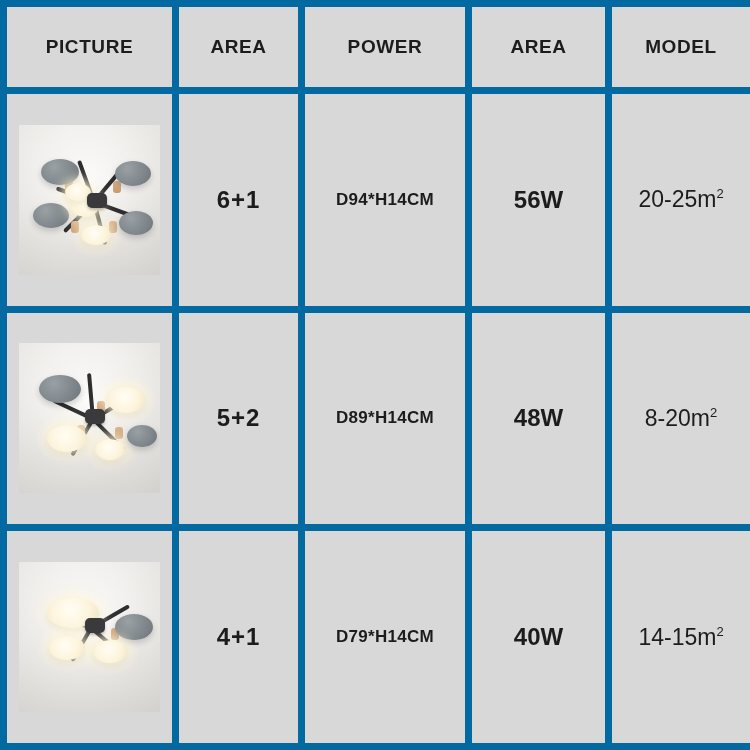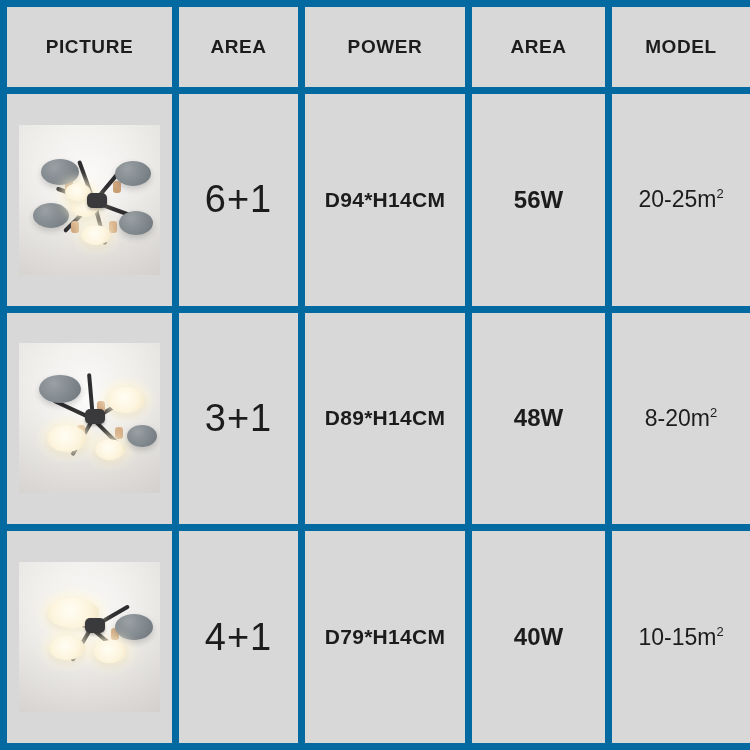--- a/index.html
+++ b/index.html
@@ -37,26 +37,26 @@
   }
   .col-pic   { width: 172px; }
   .col-model { width: 126px; }
   .col-size  { width: 167px; }
   .col-power { width: 140px; }
   .col-area  { width: 145px; }
 
   #spec-table tbody tr { height: 173px; }
 
   .cell-model {
-    font-size: 38px;
-    font-weight: 400;
+    font-size: 24px;
+    font-weight: 700;
     letter-spacing: 1px;
   }
   .cell-size {
-    font-size: 21px;
+    font-size: 17px;
     font-weight: 600;
     letter-spacing: 0.3px;
   }
   .cell-power {
     font-size: 24px;
     font-weight: 600;
   }
   .cell-area {
     font-size: 23px;
     font-weight: 400;
@@ -190,21 +190,21 @@
             <div class="wood" style="left:96px; top:84px; width:8px; height:12px;"></div>
             <div class="disc grey" style="left:20px; top:32px; width:42px; height:28px;"></div>
             <div class="disc lit" style="left:88px; top:44px; width:38px; height:26px;"></div>
             <div class="disc lit" style="left:28px; top:82px; width:40px; height:27px;"></div>
             <div class="disc lit" style="left:76px; top:96px; width:30px; height:21px;"></div>
             <div class="disc grey" style="left:108px; top:82px; width:30px; height:22px;"></div>
             <div class="hub" style="left:66px; top:66px;"></div>
           </div>
         </div>
       </td>
-      <td class="cell-model">3+1</td>
+      <td class="cell-model">5+2</td>
       <td class="cell-size">D89*H14CM</td>
       <td class="cell-power">48W</td>
       <td class="cell-area"><span>8-20m</span><sup>2</sup></td>
     </tr>
 
     <tr>
       <td>
         <div class="pic-wrap">
           <div class="lamp-photo">
             <div class="ceiling-shade"></div>
@@ -218,18 +218,18 @@
             <div class="disc grey" style="left:96px; top:52px; width:38px; height:26px;"></div>
             <div class="disc lit" style="left:30px; top:74px; width:36px; height:24px;"></div>
             <div class="disc lit" style="left:74px; top:78px; width:34px; height:23px;"></div>
             <div class="hub" style="left:66px; top:56px;"></div>
           </div>
         </div>
       </td>
       <td class="cell-model">4+1</td>
       <td class="cell-size">D79*H14CM</td>
       <td class="cell-power">40W</td>
-      <td class="cell-area"><span>10-15m</span><sup>2</sup></td>
+      <td class="cell-area"><span>14-15m</span><sup>2</sup></td>
     </tr>
 
 
   </tbody>
 </table>
 
 </body></html>

